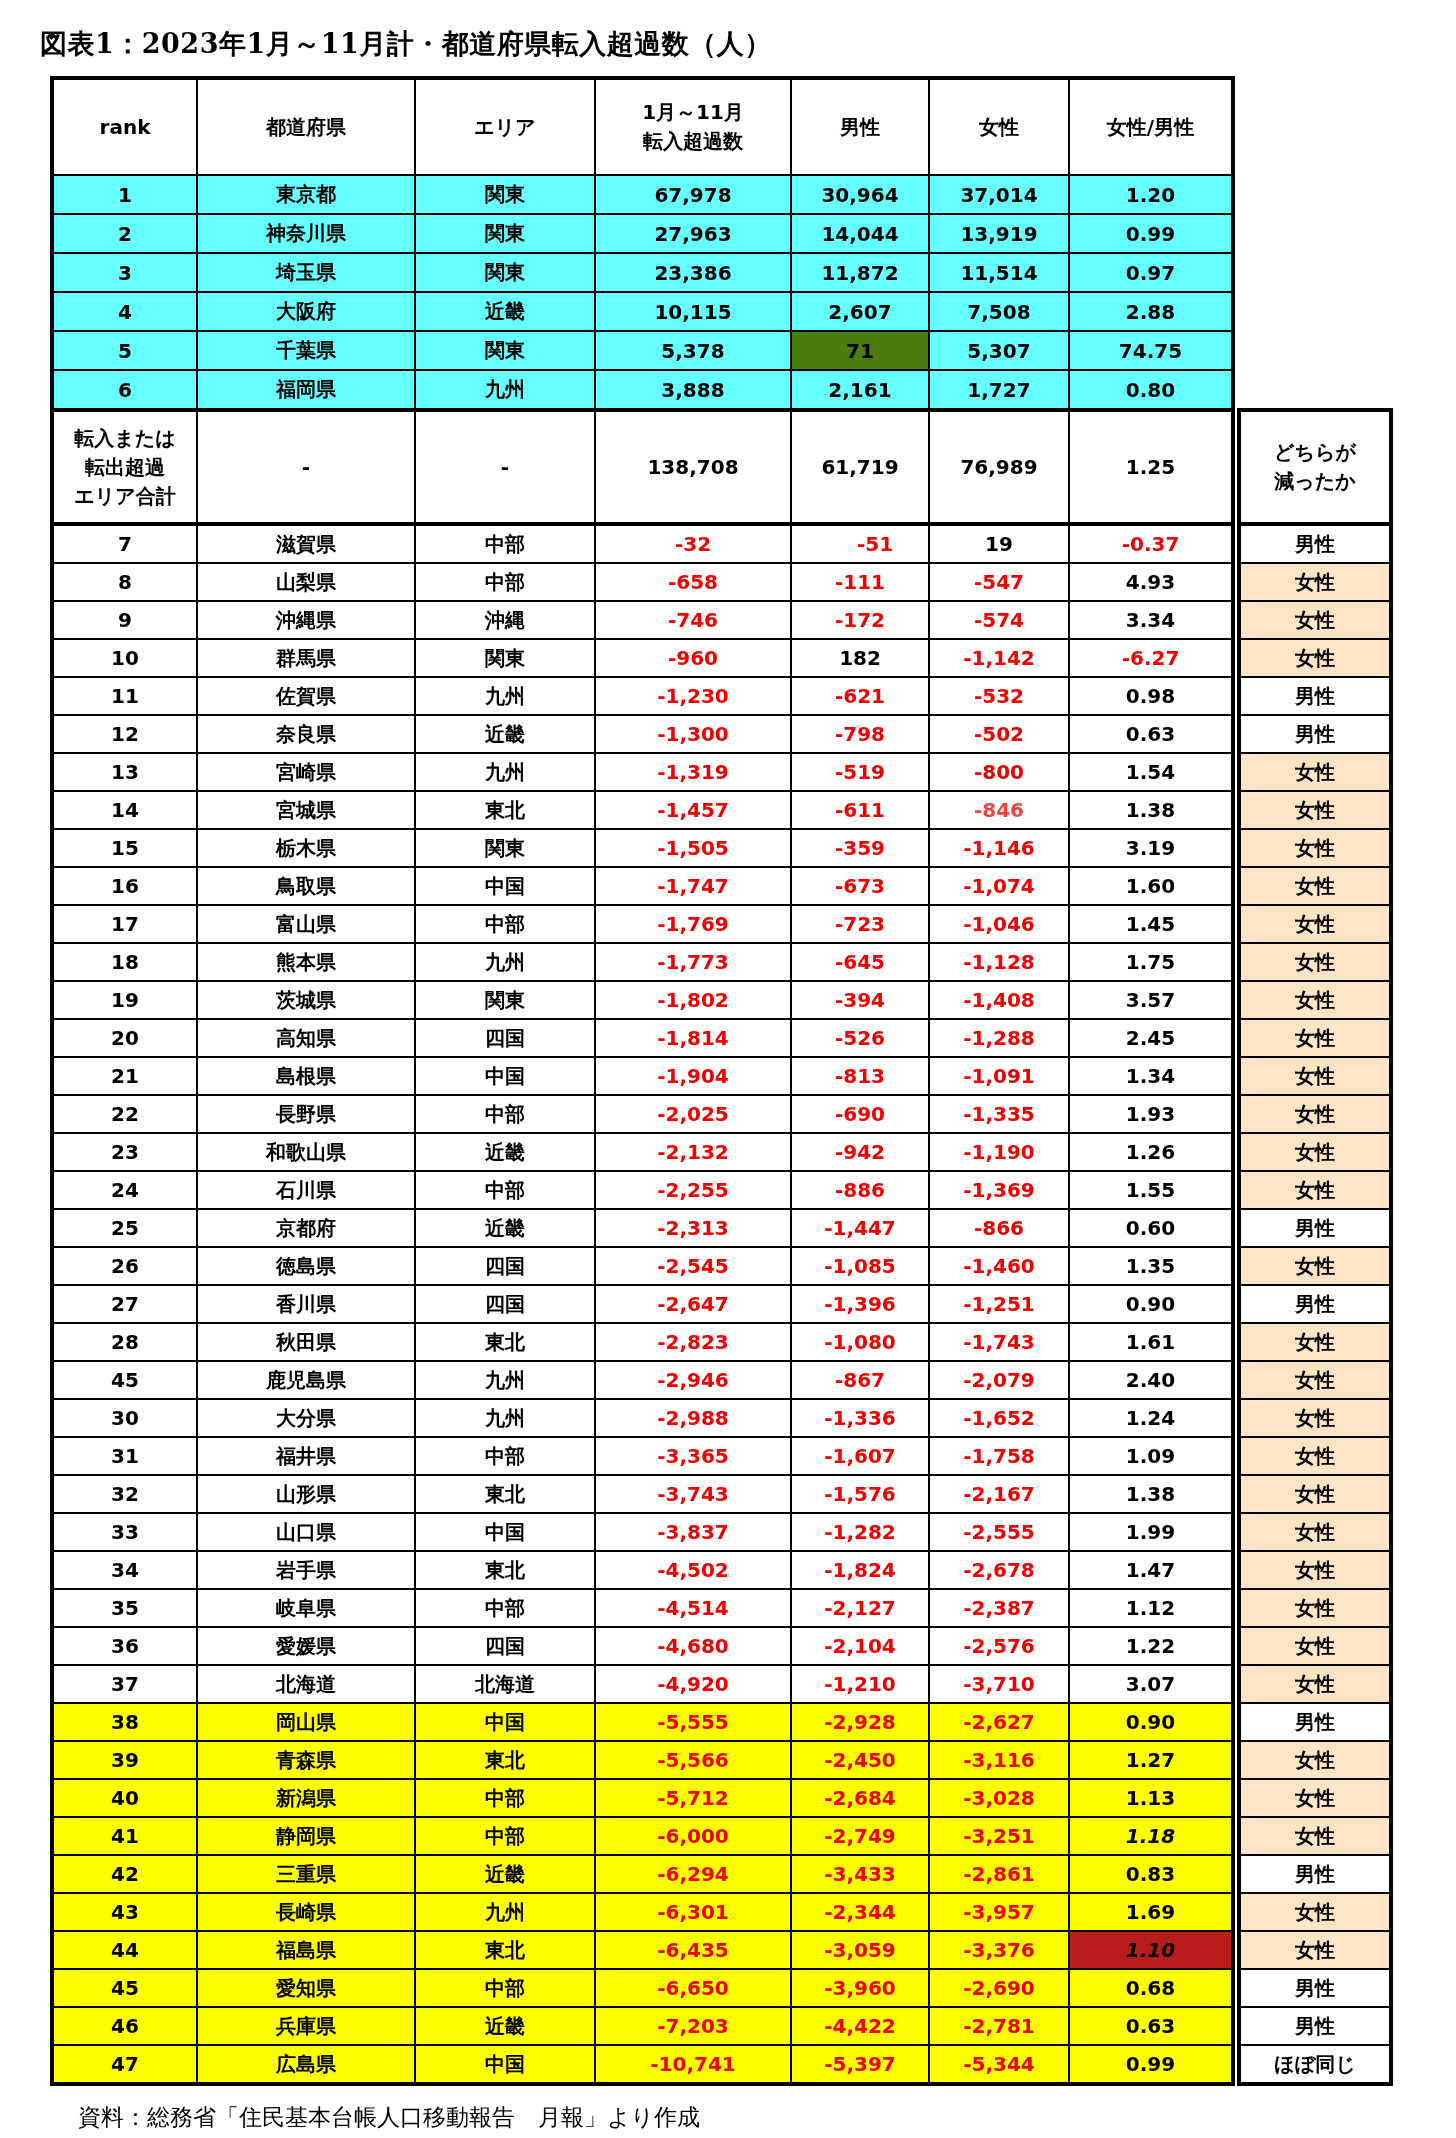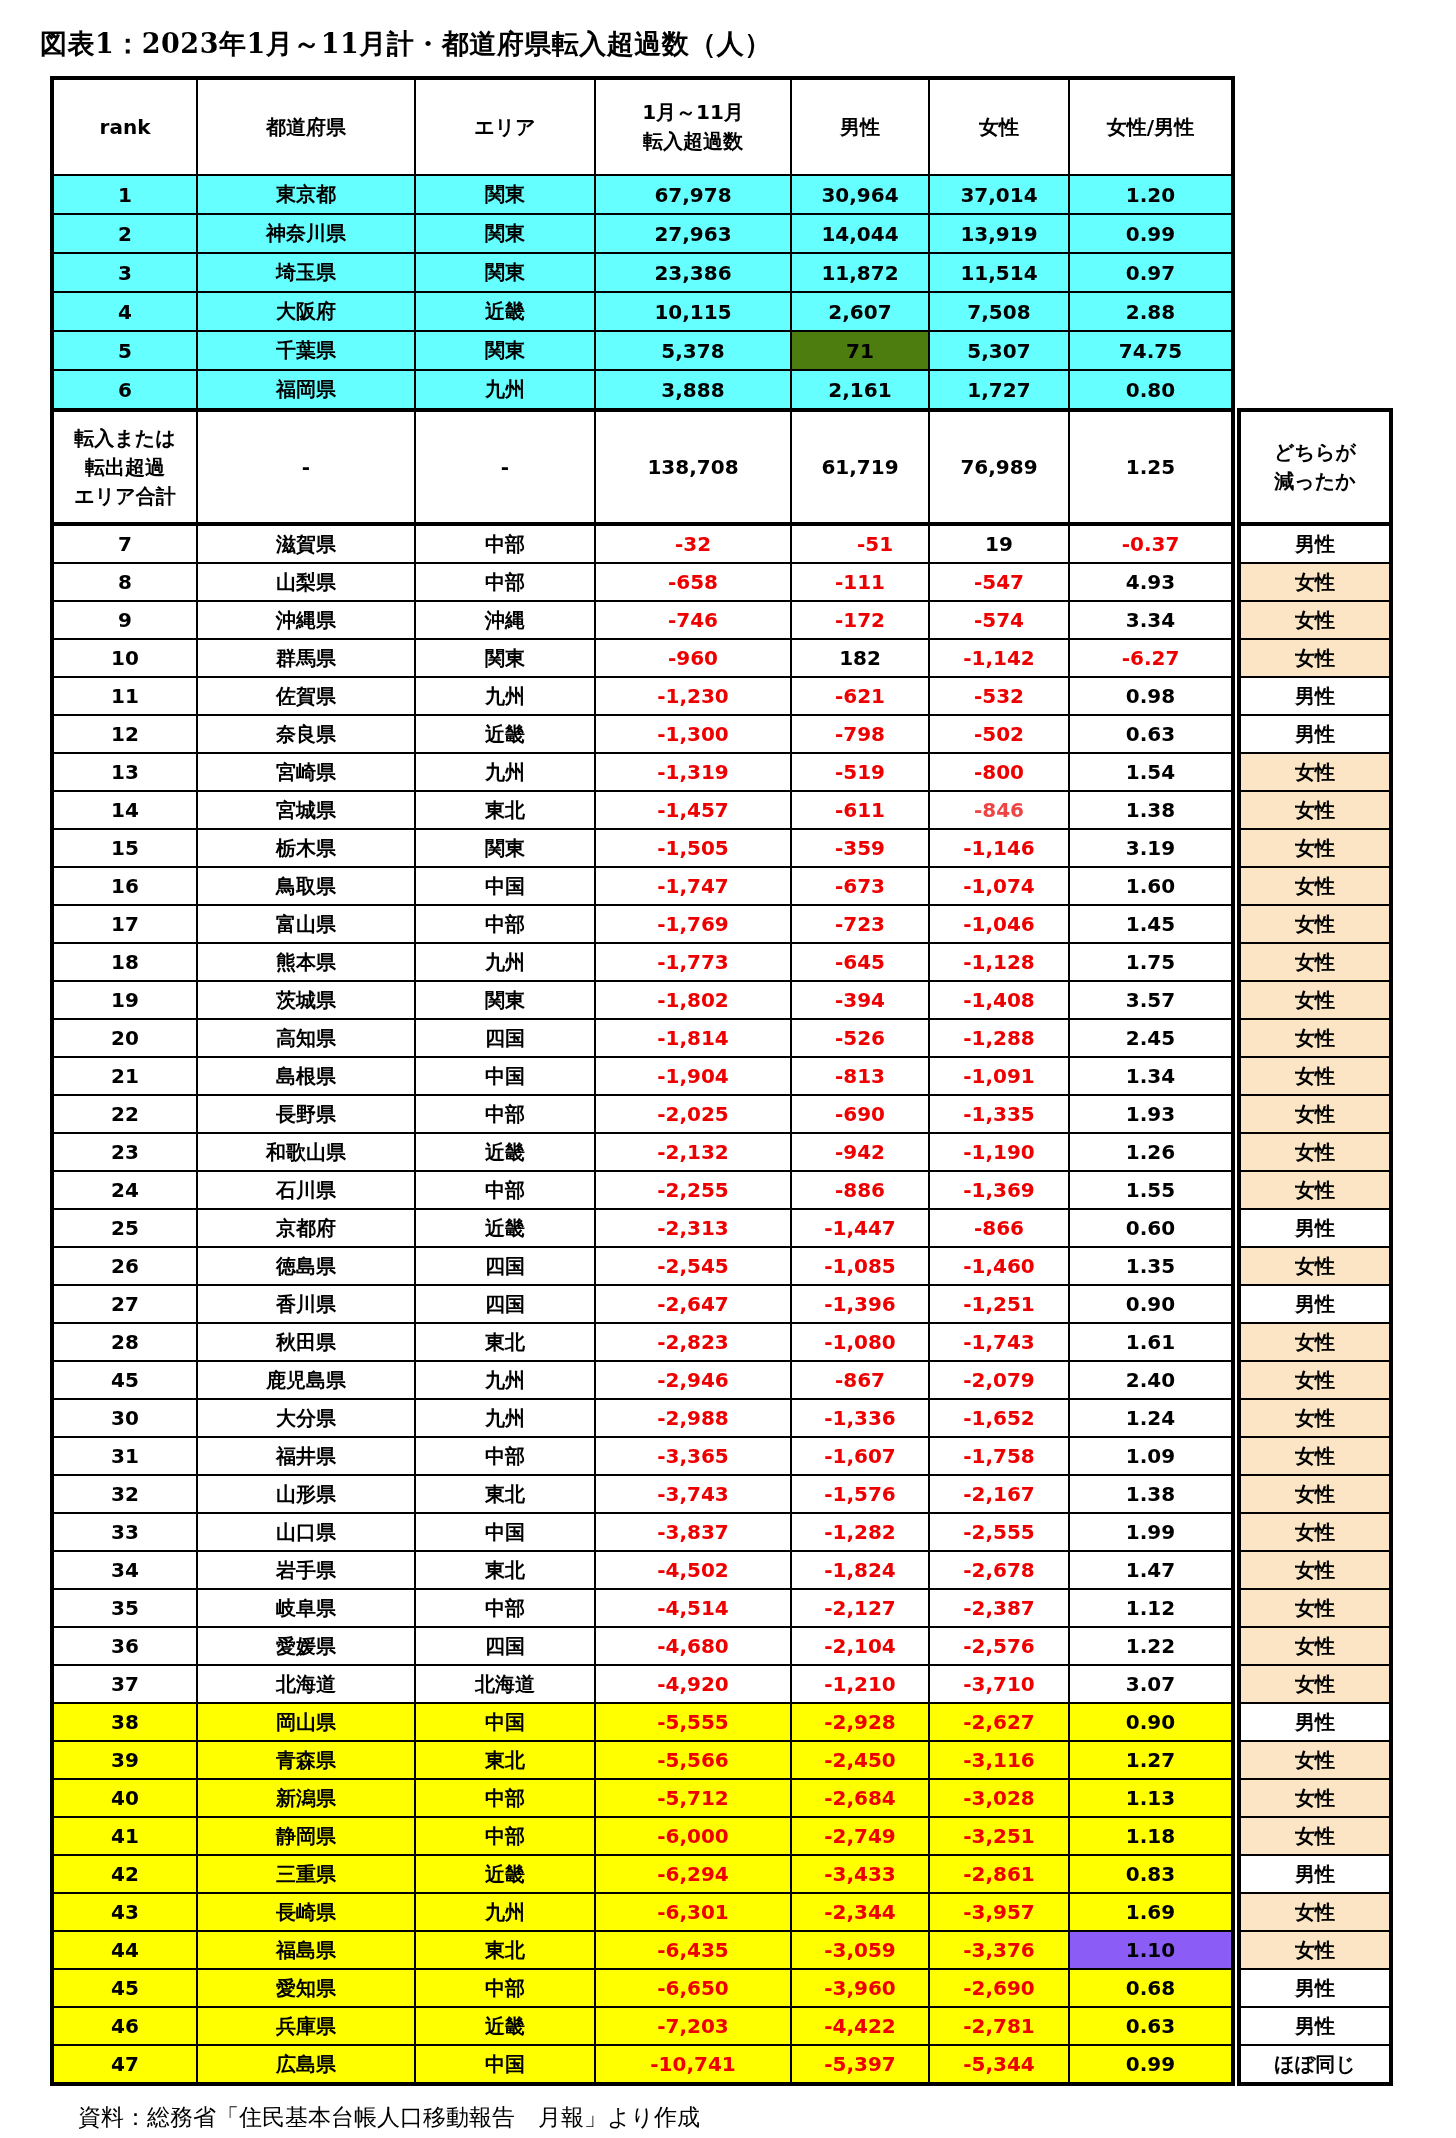--- a/index.html
+++ b/index.html
@@ -526,21 +526,21 @@
           <td class="sp"></td>
           <td class="bl4 br4" style="background: rgb(251, 229, 196);">女性</td>
         </tr>
         <tr class="data">
           <td class="bl4" style="background: rgb(255, 255, 0);">41</td>
           <td style="background: rgb(255, 255, 0);">静岡県</td>
           <td style="background: rgb(255, 255, 0);">中部</td>
           <td style="background: rgb(255, 255, 0); color: rgb(238, 0, 0);">-6,000</td>
           <td style="background: rgb(255, 255, 0); color: rgb(238, 0, 0);">-2,749</td>
           <td style="background: rgb(255, 255, 0); color: rgb(238, 0, 0);">-3,251</td>
-          <td class="br4" style="background: rgb(255, 255, 0);">1.18</td>
+          <td class="br4" style="background: rgb(255, 255, 0); font-style: italic;">1.18</td>
           <td class="sp"></td>
           <td class="bl4 br4" style="background: rgb(251, 229, 196);">女性</td>
         </tr>
         <tr class="data">
           <td class="bl4" style="background: rgb(255, 255, 0);">42</td>
           <td style="background: rgb(255, 255, 0);">三重県</td>
           <td style="background: rgb(255, 255, 0);">近畿</td>
           <td style="background: rgb(255, 255, 0); color: rgb(238, 0, 0);">-6,294</td>
           <td style="background: rgb(255, 255, 0); color: rgb(238, 0, 0);">-3,433</td>
           <td style="background: rgb(255, 255, 0); color: rgb(238, 0, 0);">-2,861</td>
@@ -559,21 +559,21 @@
           <td class="sp"></td>
           <td class="bl4 br4" style="background: rgb(251, 229, 196);">女性</td>
         </tr>
         <tr class="data">
           <td class="bl4" style="background: rgb(255, 255, 0);">44</td>
           <td style="background: rgb(255, 255, 0);">福島県</td>
           <td style="background: rgb(255, 255, 0);">東北</td>
           <td style="background: rgb(255, 255, 0); color: rgb(238, 0, 0);">-6,435</td>
           <td style="background: rgb(255, 255, 0); color: rgb(238, 0, 0);">-3,059</td>
           <td style="background: rgb(255, 255, 0); color: rgb(238, 0, 0);">-3,376</td>
-          <td class="br4" style="background: #8b5cf6;">1.10</td>
+          <td class="br4" style="background: #b91c1c; font-style: italic;">1.10</td>
           <td class="sp"></td>
           <td class="bl4 br4" style="background: rgb(251, 229, 196);">女性</td>
         </tr>
         <tr class="data">
           <td class="bl4" style="background: rgb(255, 255, 0);">45</td>
           <td style="background: rgb(255, 255, 0);">愛知県</td>
           <td style="background: rgb(255, 255, 0);">中部</td>
           <td style="background: rgb(255, 255, 0); color: rgb(238, 0, 0);">-6,650</td>
           <td style="background: rgb(255, 255, 0); color: rgb(238, 0, 0);">-3,960</td>
           <td style="background: rgb(255, 255, 0); color: rgb(238, 0, 0);">-2,690</td>

